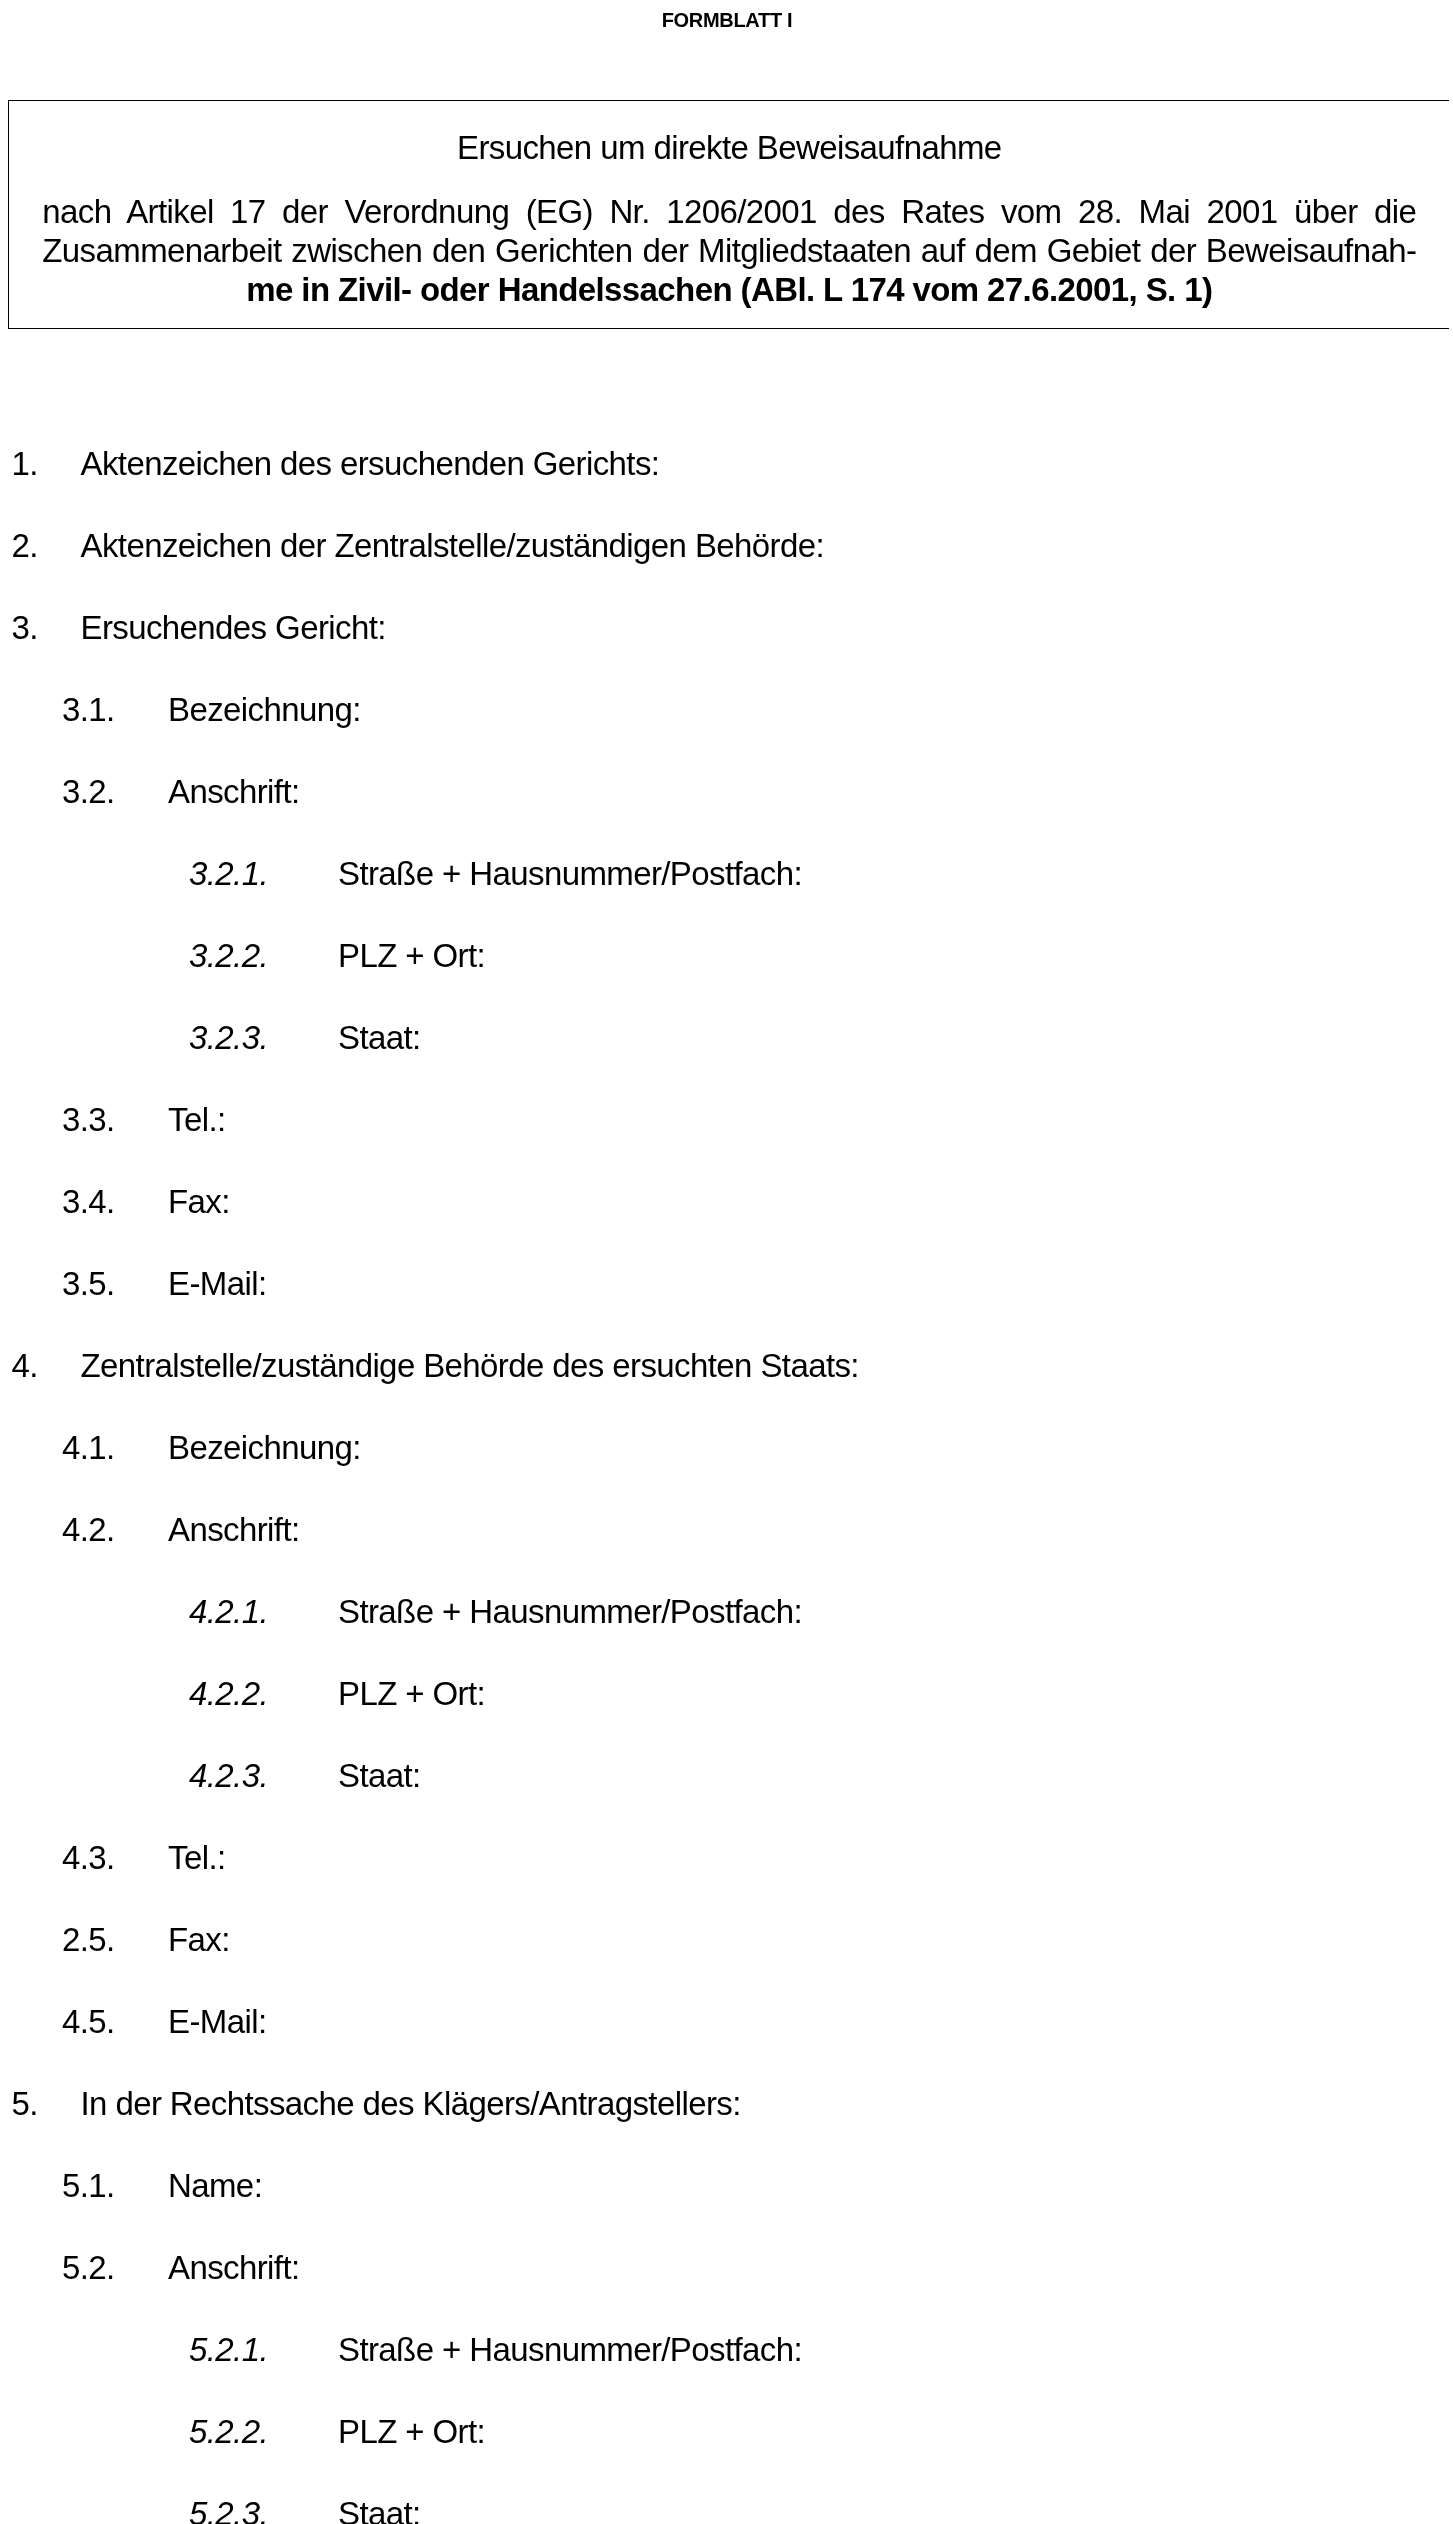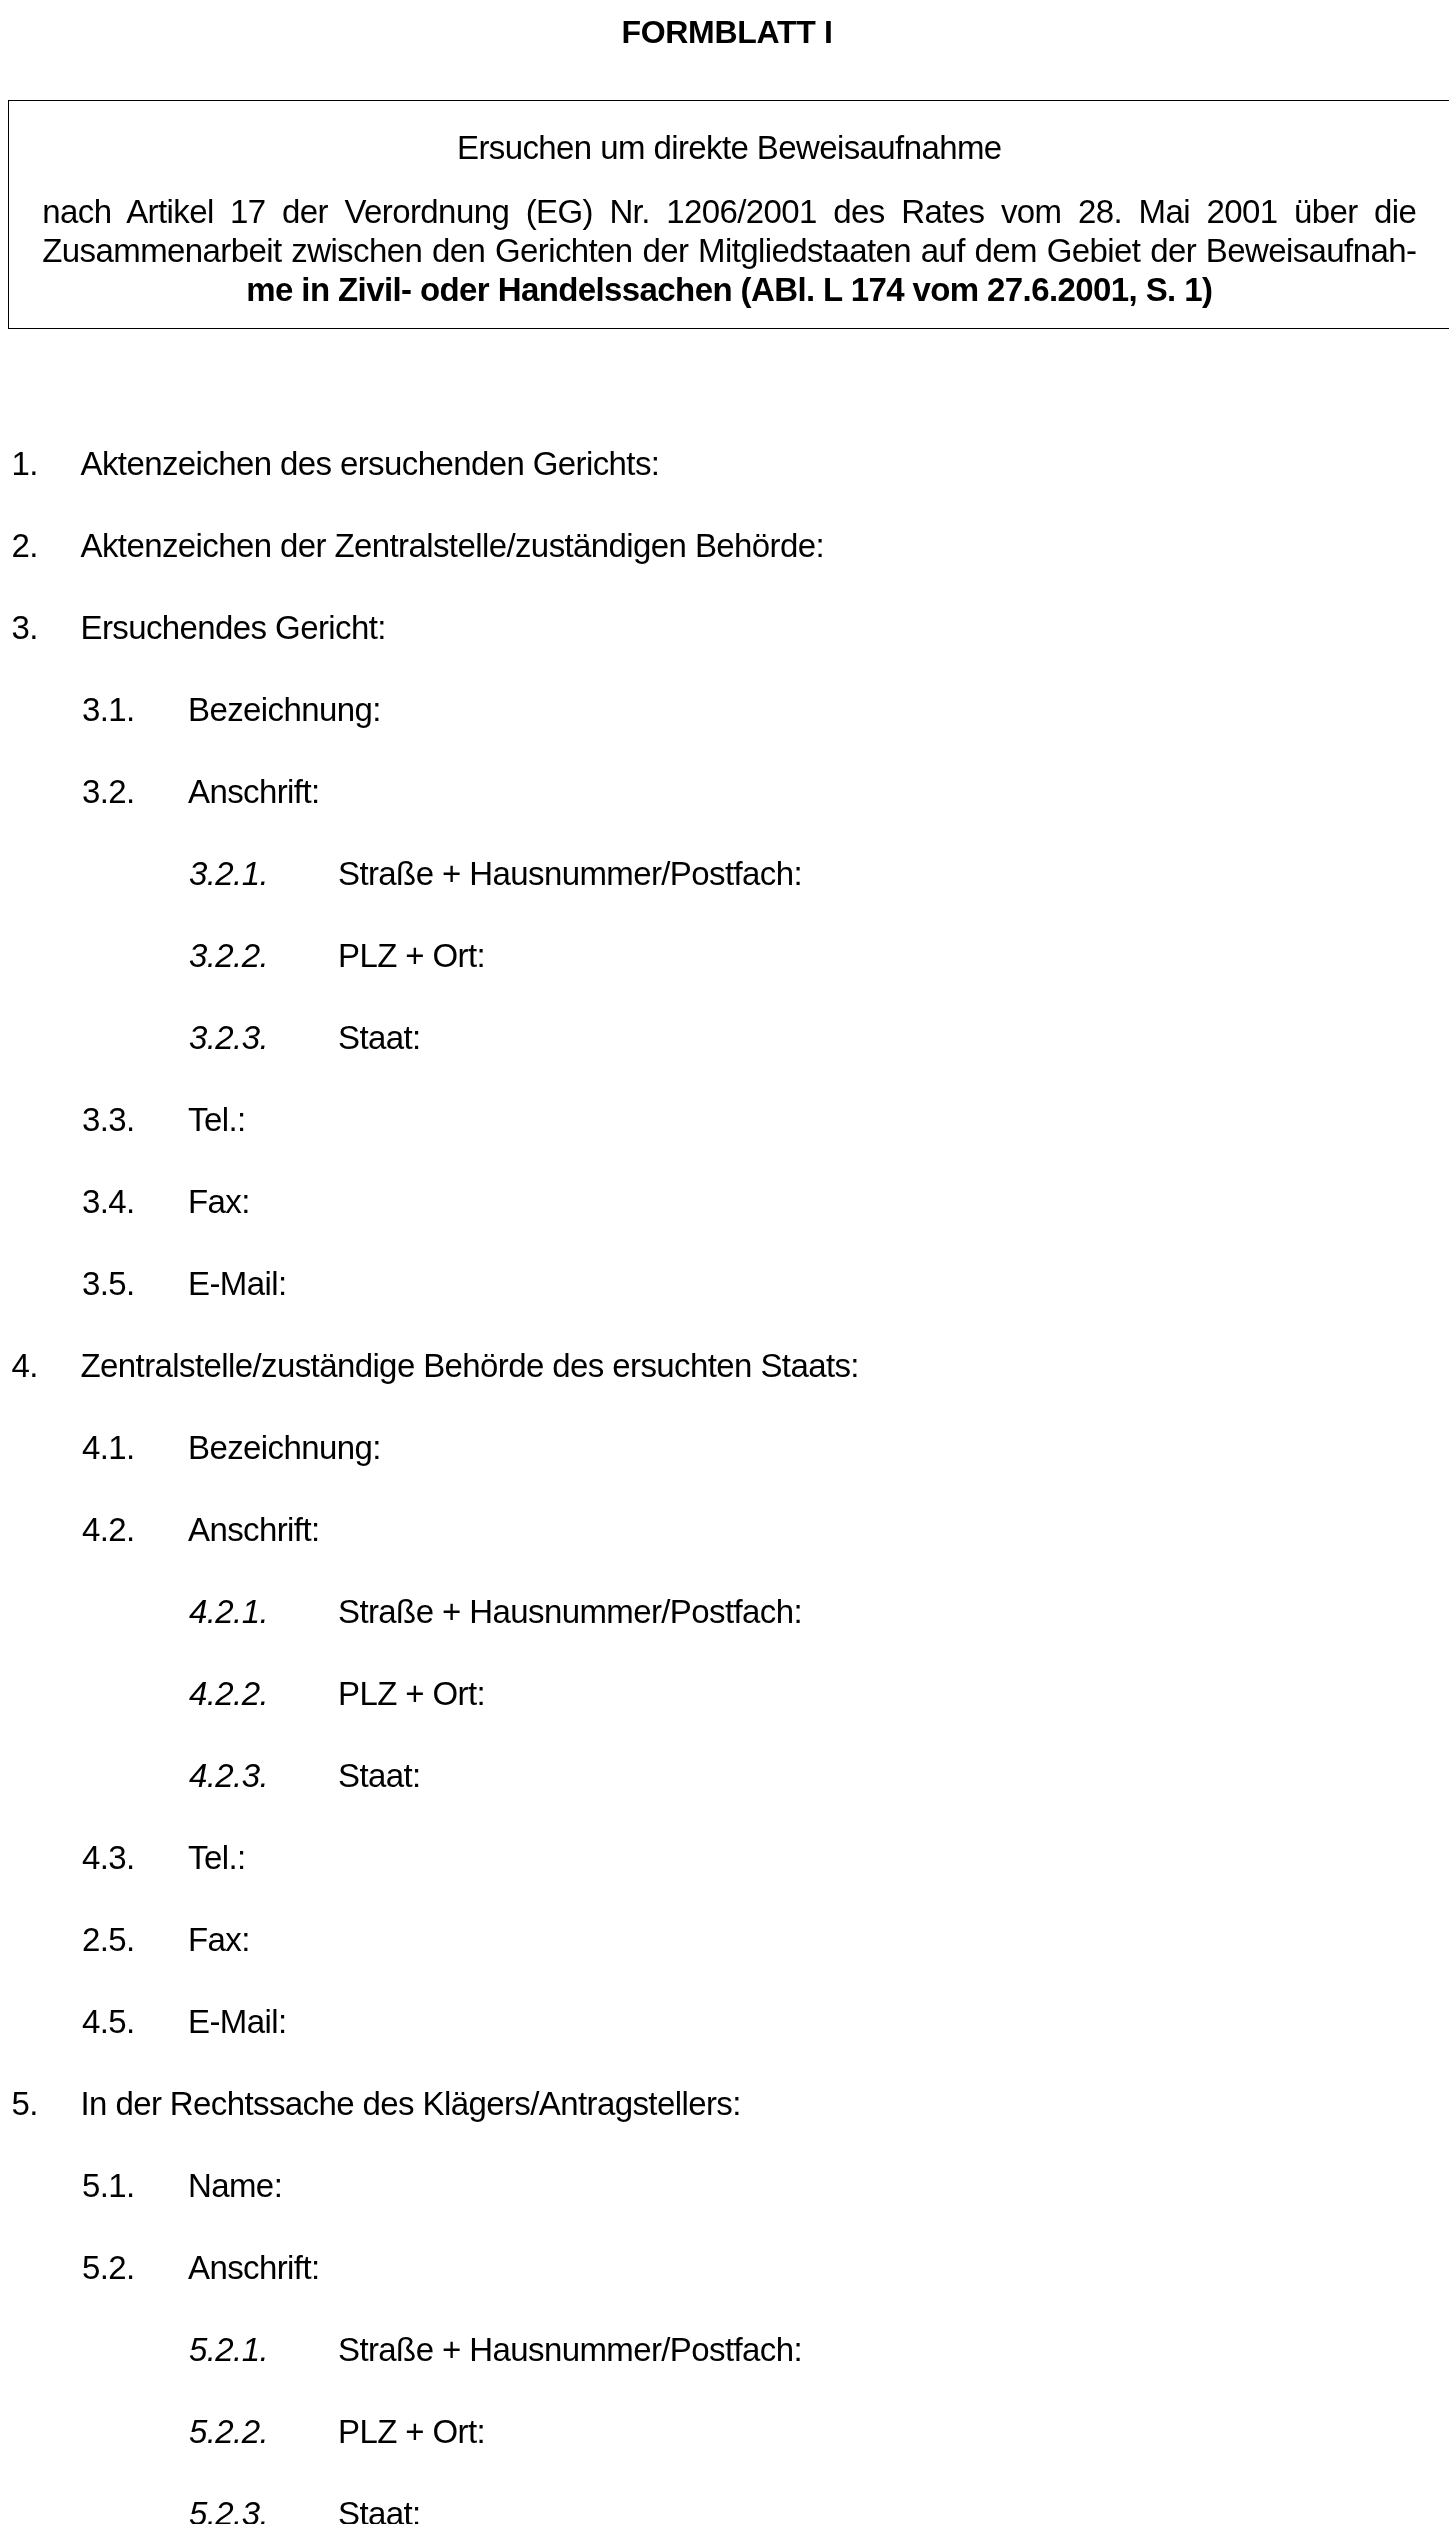--- a/index.html
+++ b/index.html
@@ -12,25 +12,25 @@
     position: relative;
     overflow: hidden;
     background: #ffffff;
     color: #000000;
     font-family: "Liberation Sans", "DejaVu Sans", sans-serif;
   }
 
   
   .page-title {
     position: absolute;
-    top: 14px;
+    top: 2px;
     left: 0;
     width: 1454px;
     text-align: center;
-    font-size: 32px;
+    font-size: 20px;
     line-height: 37px;
     font-weight: bold;
     letter-spacing: -0.3px;
   }
 
   
   .header-box {
     position: absolute;
     left: 8.3px;
     top: 100px;
@@ -75,21 +75,21 @@
   }
   .row {
     height: 82px;
     display: flex;
     align-items: center;
     white-space: nowrap;
   }
   .row .num { flex: none; }
   .lvl1 { padding-left: 11.5px; }
   .lvl1 .num { width: 69px; }
-  .lvl2 { padding-left: 82px; }
+  .lvl2 { padding-left: 62px; }
   .lvl2 .num { width: 106px; }
   .lvl3 { padding-left: 189px; }
   .lvl3 .num { width: 149px; font-style: italic; }
 </style>
 </head>
 <body>
 
 <div class="page-title">FORMBLATT I</div>
 
 <div class="header-box">

